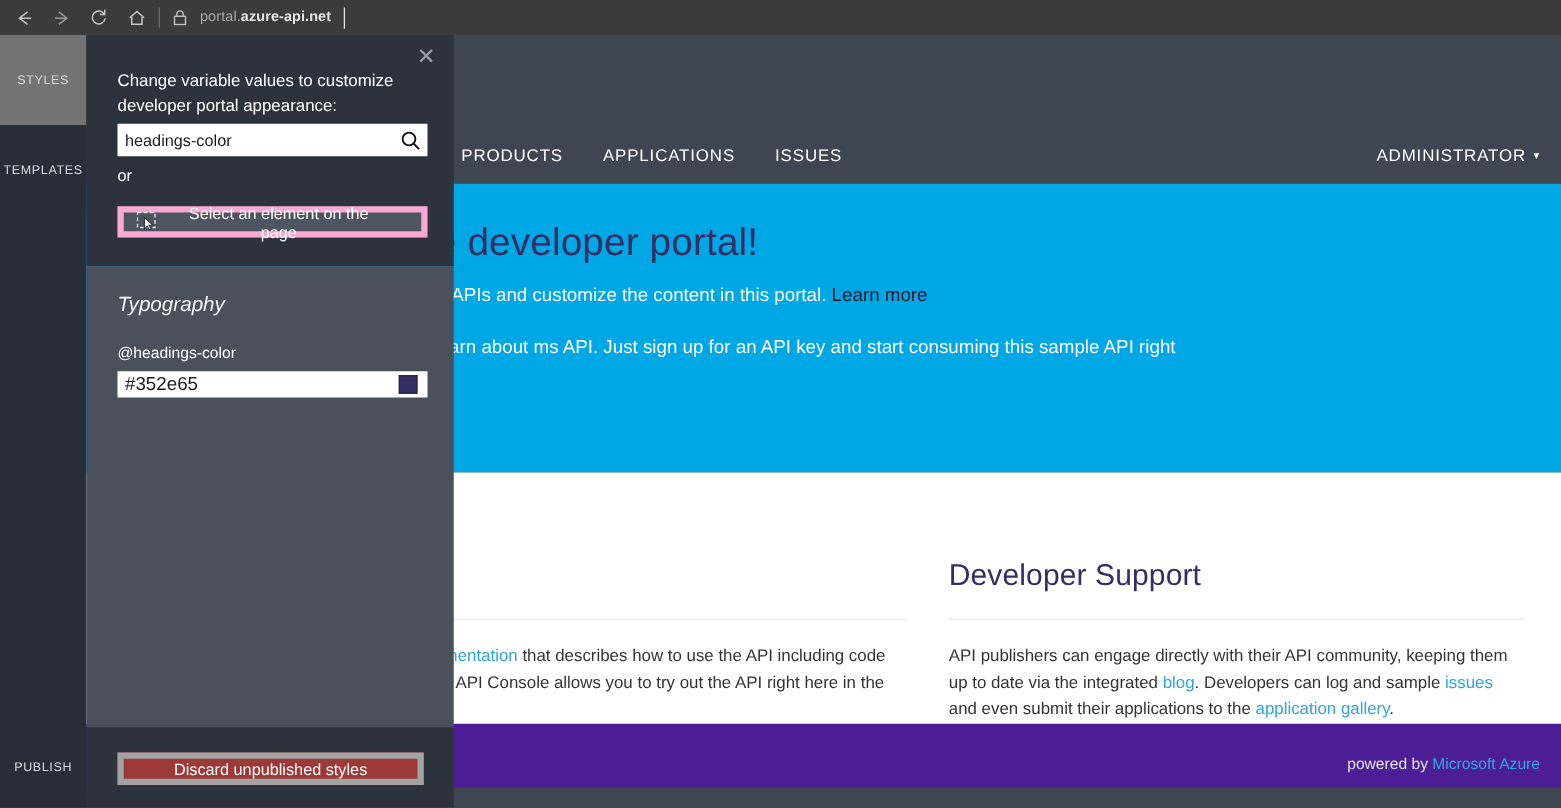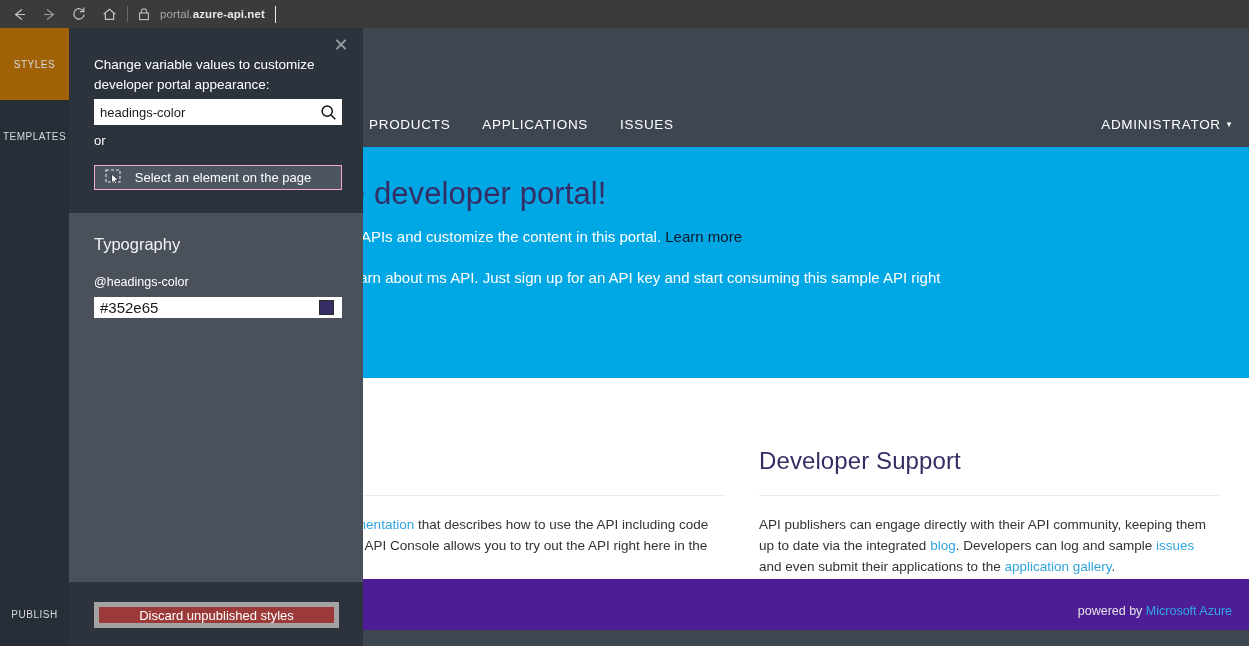--- a/index.html
+++ b/index.html
@@ -93,21 +93,21 @@
 
   
   #rail{
     position:absolute; left:0; top:28px; width:69px; height:618px;
     background:#282e37;
   }
   .rail-item{
     width:69px; height:72px; display:flex; align-items:center; justify-content:center;
     font-size:10px; letter-spacing:.5px; color:#d7dbe0;
   }
-  #rail-styles{ background:#a16207; }
+  #rail-styles{ background:#737373; }
   #rail-templates{ background:#282e37; }
   #rail-publish{
     position:absolute; left:0; bottom:0; width:69px; height:64px;
     display:flex; align-items:center; justify-content:center;
     font-size:10px; letter-spacing:.5px; color:#d7dbe0;
     background:#282e37;
   }
 
   
   #panel{
@@ -136,36 +136,36 @@
   }
   #search-icon{
     width:28px; height:26px; display:flex; align-items:center; justify-content:center;
     color:#111;
   }
   #or-label{
     position:absolute; left:25px; top:105px; font-size:13px; color:#ffffff;
   }
   #select-elem-btn{
     position:absolute; left:25px; top:137px; width:248px; height:25px;
-    background:#4d5560; border:1px solid #f9a8d4;
+    background:#4d5560; border:5px solid #f9a8d4;
     display:flex; align-items:center;
   }
   #select-elem-icon{
     width:38px; height:23px; display:flex; align-items:center; justify-content:center;
   }
   #select-elem-label{
     flex:1; text-align:center; font-size:13px; color:#ffffff; padding-right:28px;
   }
 
   #panel-body{
     position:absolute; left:0; top:185px; width:294px; height:369px;
     background:#4a515b;
   }
   #typography-title{
-    position:absolute; left:25px; top:22px; font-size:16.5px; color:#f2f4f6; font-weight:400;
+    position:absolute; left:25px; top:22px; font-size:16.5px; color:#f2f4f6; font-weight:400;font-style:italic;
   }
   #var-label{
     position:absolute; left:25px; top:62px; font-size:12.5px; color:#ffffff;
   }
   #color-row{
     position:absolute; left:25px; top:84px; width:248px; height:21px;
     background:#ffffff; display:flex; align-items:center; padding:0 4px 0 0;
   }
   #color-input{
     border:0; outline:0; flex:1; height:19px; padding:0 6px;

